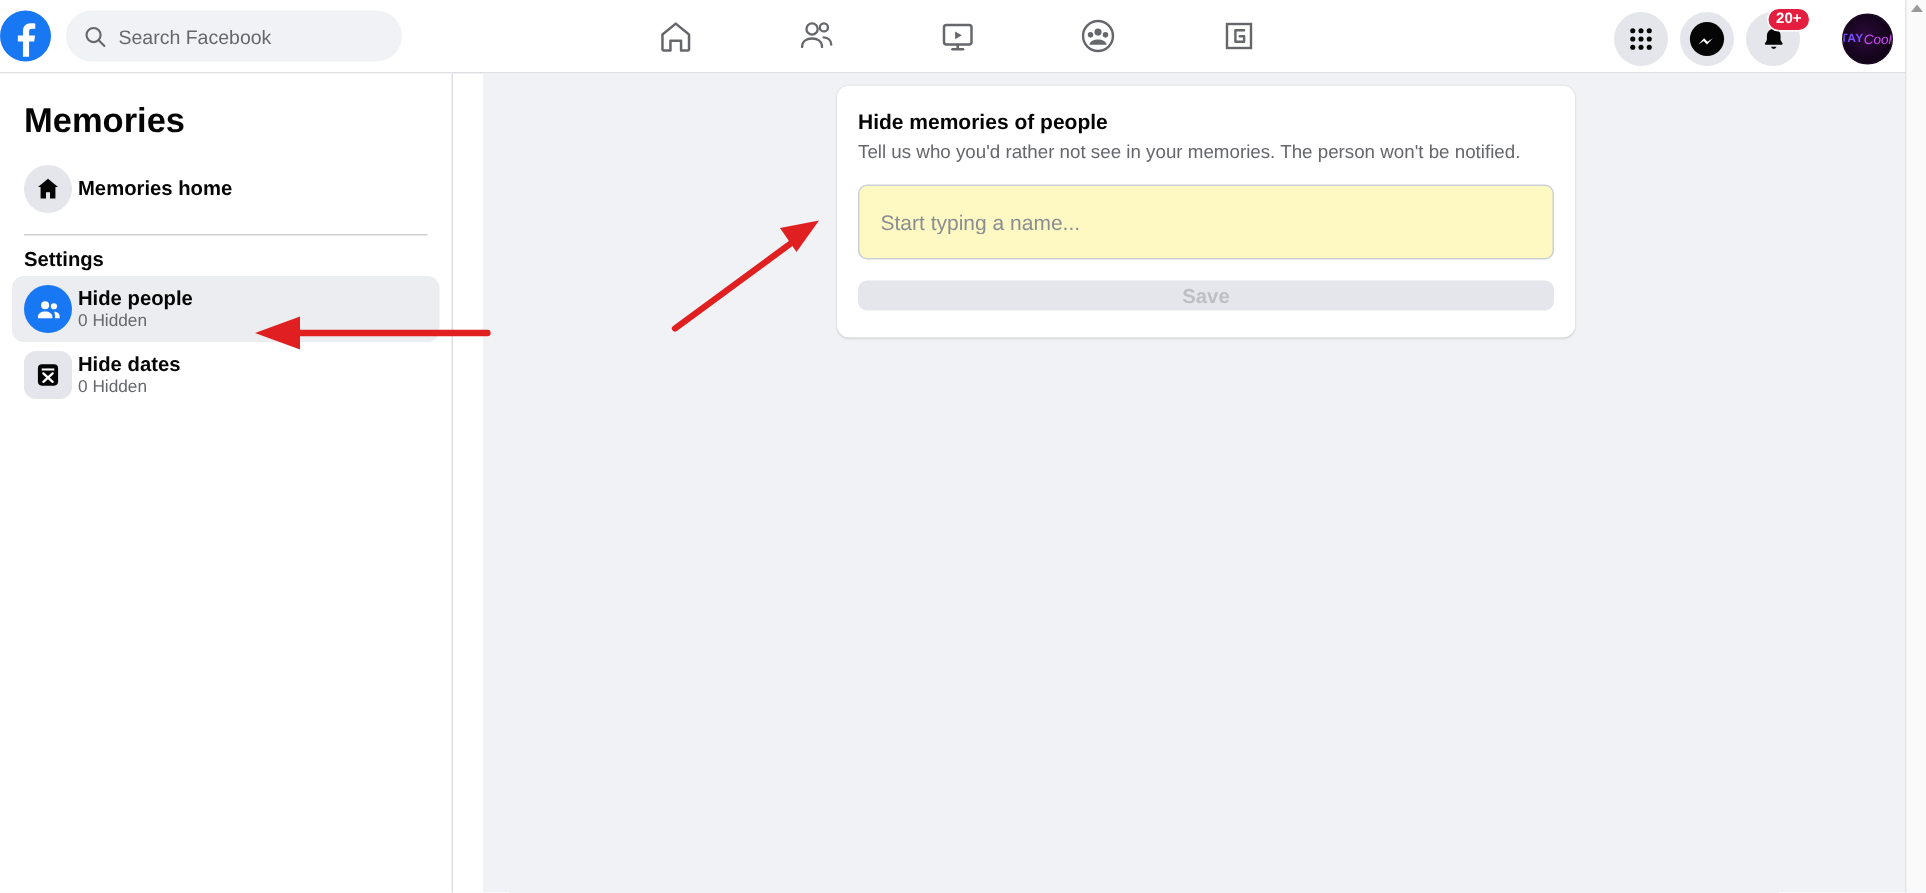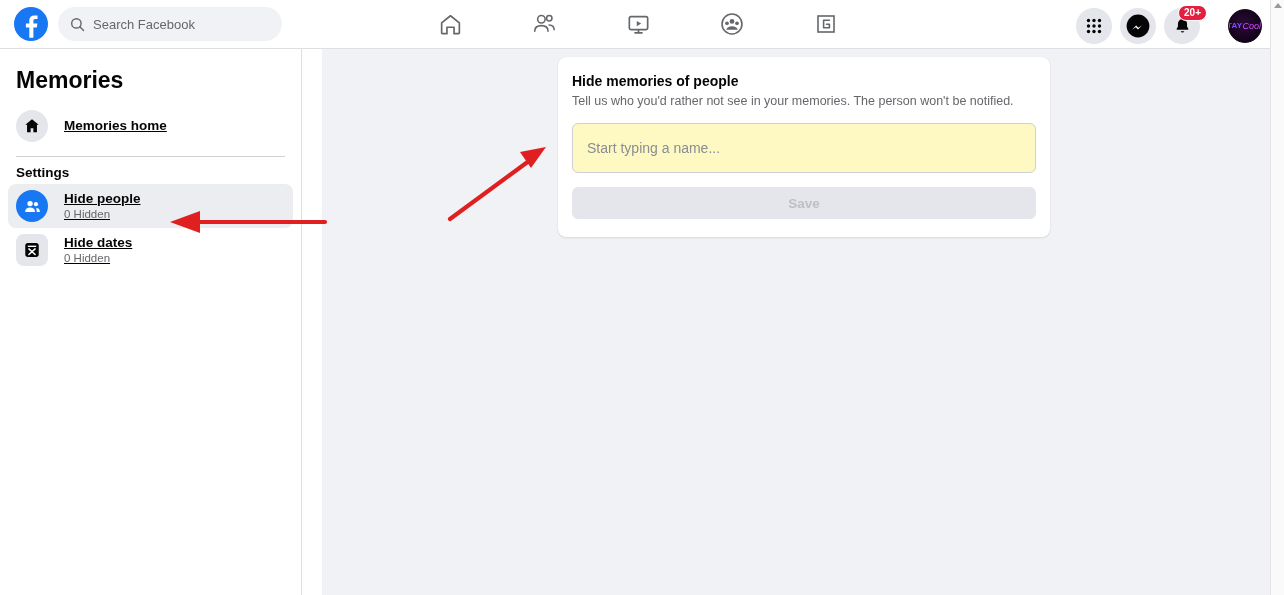--- a/index.html
+++ b/index.html
@@ -12,21 +12,21 @@
   #app { position: relative; width: 1284px; height: 595px; }
 
   
   .topbar {
     position: absolute; top: 0; left: 0;
     width: 1284px; height: 49px;
     background: #ffffff;
     border-bottom: 1px solid #dddfe2;
     display: flex; align-items: center;
   }
-  .tb-left { display: flex; align-items: center; padding-left: 14px; gap: 10px; }
+  .tb-left { display: flex; align-items: center; gap: 10px; }
   .fb-logo {
     width: 34px; height: 34px; border-radius: 50%;
     background: #1877f2;
     display: flex; align-items: center; justify-content: center;
   }
   .fb-logo svg { display: block; }
   .search-pill {
     width: 224px; height: 34px; border-radius: 17px;
     background: #f0f2f5;
     display: flex; align-items: center; gap: 8px;
@@ -82,23 +82,23 @@
     width: 302px; height: 546px;
     background: #ffffff;
     border-right: 1px solid #dddfe2;
     padding: 12px 8px 0 8px;
   }
   .side-title {
     font-size: 23px; font-weight: bold; color: #050505;
     padding: 6px 8px 10px 8px;
   }
   .side-row {
-    display: flex; align-items: center; gap: 16px;
+    display: flex; align-items: center; gap: 4px;
     height: 44px; padding: 0 8px;
-    border-radius: 8px; cursor: pointer; text-decoration: underline;
+    border-radius: 8px; cursor: pointer;
   }
   .side-row.active { background: #ebedf0; }
   .row-ico {
     width: 32px; height: 32px; border-radius: 50%;
     background: #e4e6eb;
     display: flex; align-items: center; justify-content: center;
     flex: 0 0 32px;
   }
   .row-ico.blue { background: #1877f2; }
   .row-ico.sq { border-radius: 8px; background: #e4e6eb; }
@@ -128,21 +128,21 @@
   .name-input {
     margin-top: 14px; width: 100%; height: 50px;
     border: 1px solid #ccd0d5; border-radius: 6px;
     background: #fef9c3; padding: 0 14px;
     font-size: 14px; color: #65676b;
     font-family: Liberation Sans, sans-serif;
     outline: none;
   }
   .name-input::placeholder { color: #8a8d91; }
   .save-btn {
-    margin-top: 14px; width: 100%; height: 32px;
+    margin-top: 14px; width: 100%; height: 20px;
     background: #e4e6eb; border: none; border-radius: 6px;
     color: #bcc0c4; font-size: 13.5px; font-weight: bold;
     font-family: "Liberation Sans", sans-serif;
     cursor: default;
   }
 
   
   .annot { position: absolute; top: 0; left: 0; width: 1284px; height: 595px; pointer-events: none; }
 
   

